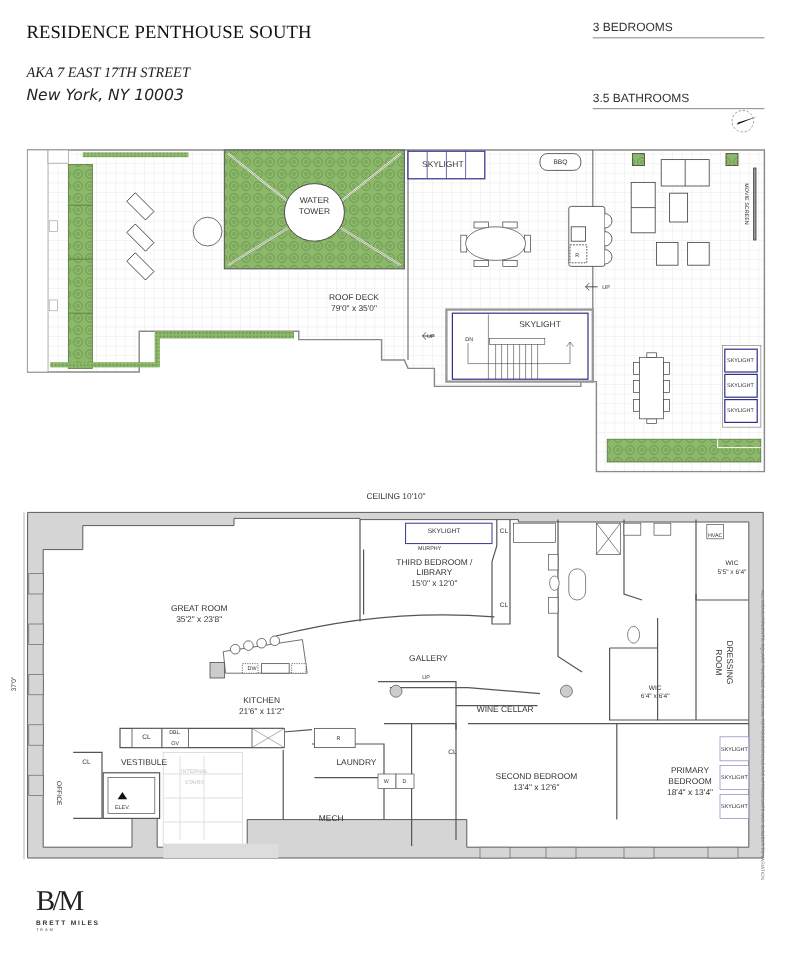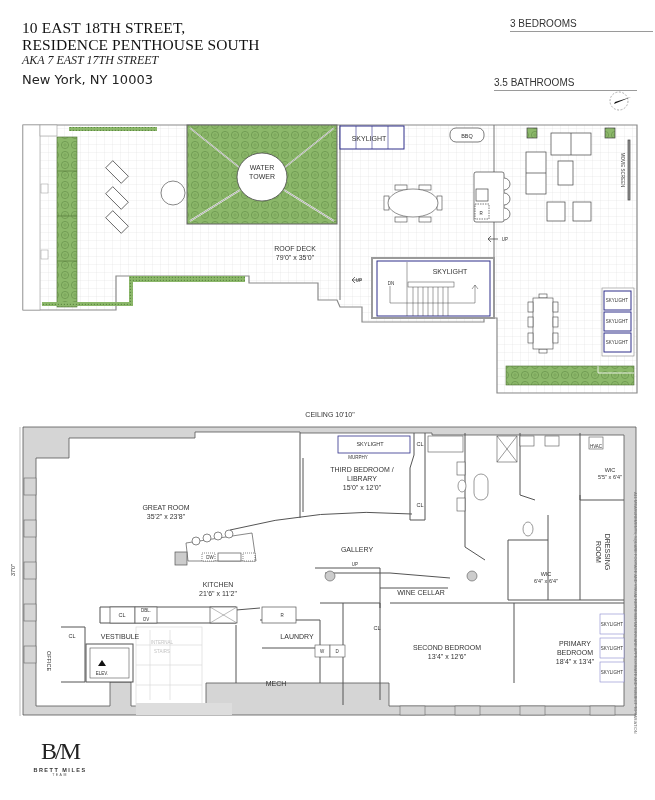--- a/index.html
+++ b/index.html
@@ -1,44 +1,43 @@
 <!DOCTYPE html>
 <html><head>
 <meta charset="utf-8">
 <style>
   html, body { margin:0; padding:0; background:#ffffff; }
   body { width:655px; height:800px; position:relative; overflow:hidden; font-family:"Liberation Sans", sans-serif; color:#2a2a2a; }
   .abs { position:absolute; }
   .title { left:22px; top:19px; font-family:"Liberation Serif", serif; font-size:15.5px; line-height:17px; color:#111; letter-spacing:0.1px; }
   .aka { left:22px; top:53px; font-family:"Liberation Serif", serif; font-style:italic; font-size:12px; color:#222; }
-  .city { left:22px; top:72px; font-family:"DejaVu Sans", sans-serif; font-size:13px; color:#222; }
+  .city { left:22px; top:72px; font-family:"DejaVu Sans", sans-serif; font-style:italic; font-size:13px; color:#222; }
   .stat { left:494px; font-size:10px; color:#333; width:143px; border-bottom:1px solid #9a9a9a; padding-bottom:2px; }
   .disclaimer { left:638px; top:492px; width:230px; height:8px; transform-origin:0 0; transform:rotate(90deg); font-size:4px; color:#777; white-space:nowrap; }
   .lbl { position:absolute; font-size:7px; color:#333; text-align:center; line-height:9px; white-space:nowrap; transform:translate(-50%,-50%); }
   .lbl.sm { font-size:5.5px; line-height:7px; }
   .lbl.xs { font-size:4.5px; }
   .vert { transform:translate(-50%,-50%) rotate(90deg); }
   .vertl { transform:translate(-50%,-50%) rotate(-90deg); }
   svg { position:absolute; left:0; top:0; }
-  .logo { left:30px; top:738px; width:60px; text-align:center; }
+  .logo { left:30px; top:738px; width:60px; text-align:left; }
   .logo .mark { font-family:"Liberation Serif", serif; font-size:24px; color:#222; letter-spacing:-2px; }
   .logo .name { font-size:5.5px; letter-spacing:1.5px; font-weight:bold; color:#333; margin-top:2px; }
   .logo .team { font-size:3.5px; letter-spacing:1.5px; color:#555; }
 </style>
 </head>
 <body>
 
 <div class="abs title">
-  <div>10 EAST 18TH STREET,</div>
   <div>RESIDENCE PENTHOUSE SOUTH</div>
 </div>
 <div class="abs aka">AKA 7 EAST 17TH STREET</div>
 <div class="abs city">New York, NY 10003</div>
 
-<div class="abs stat" style="top:18px;margin-left:16px;">3 BEDROOMS</div>
+<div class="abs stat" style="top:18px;">3 BEDROOMS</div>
 <div class="abs stat" style="top:33px;margin-top:44px;">3.5 BATHROOMS</div>
 
 <svg width="655" height="800" style="pointer-events:none;">
   <circle cx="619" cy="101" r="9" fill="none" stroke="#999" stroke-width="0.8" stroke-dasharray="2 1.5"></circle>
   <polygon points="614,104 631,97 615,102" fill="#111"></polygon>
 </svg>
 
 <svg width="655" height="800">
   <defs>
     <pattern id="grid" width="8" height="8" patternUnits="userSpaceOnUse">

